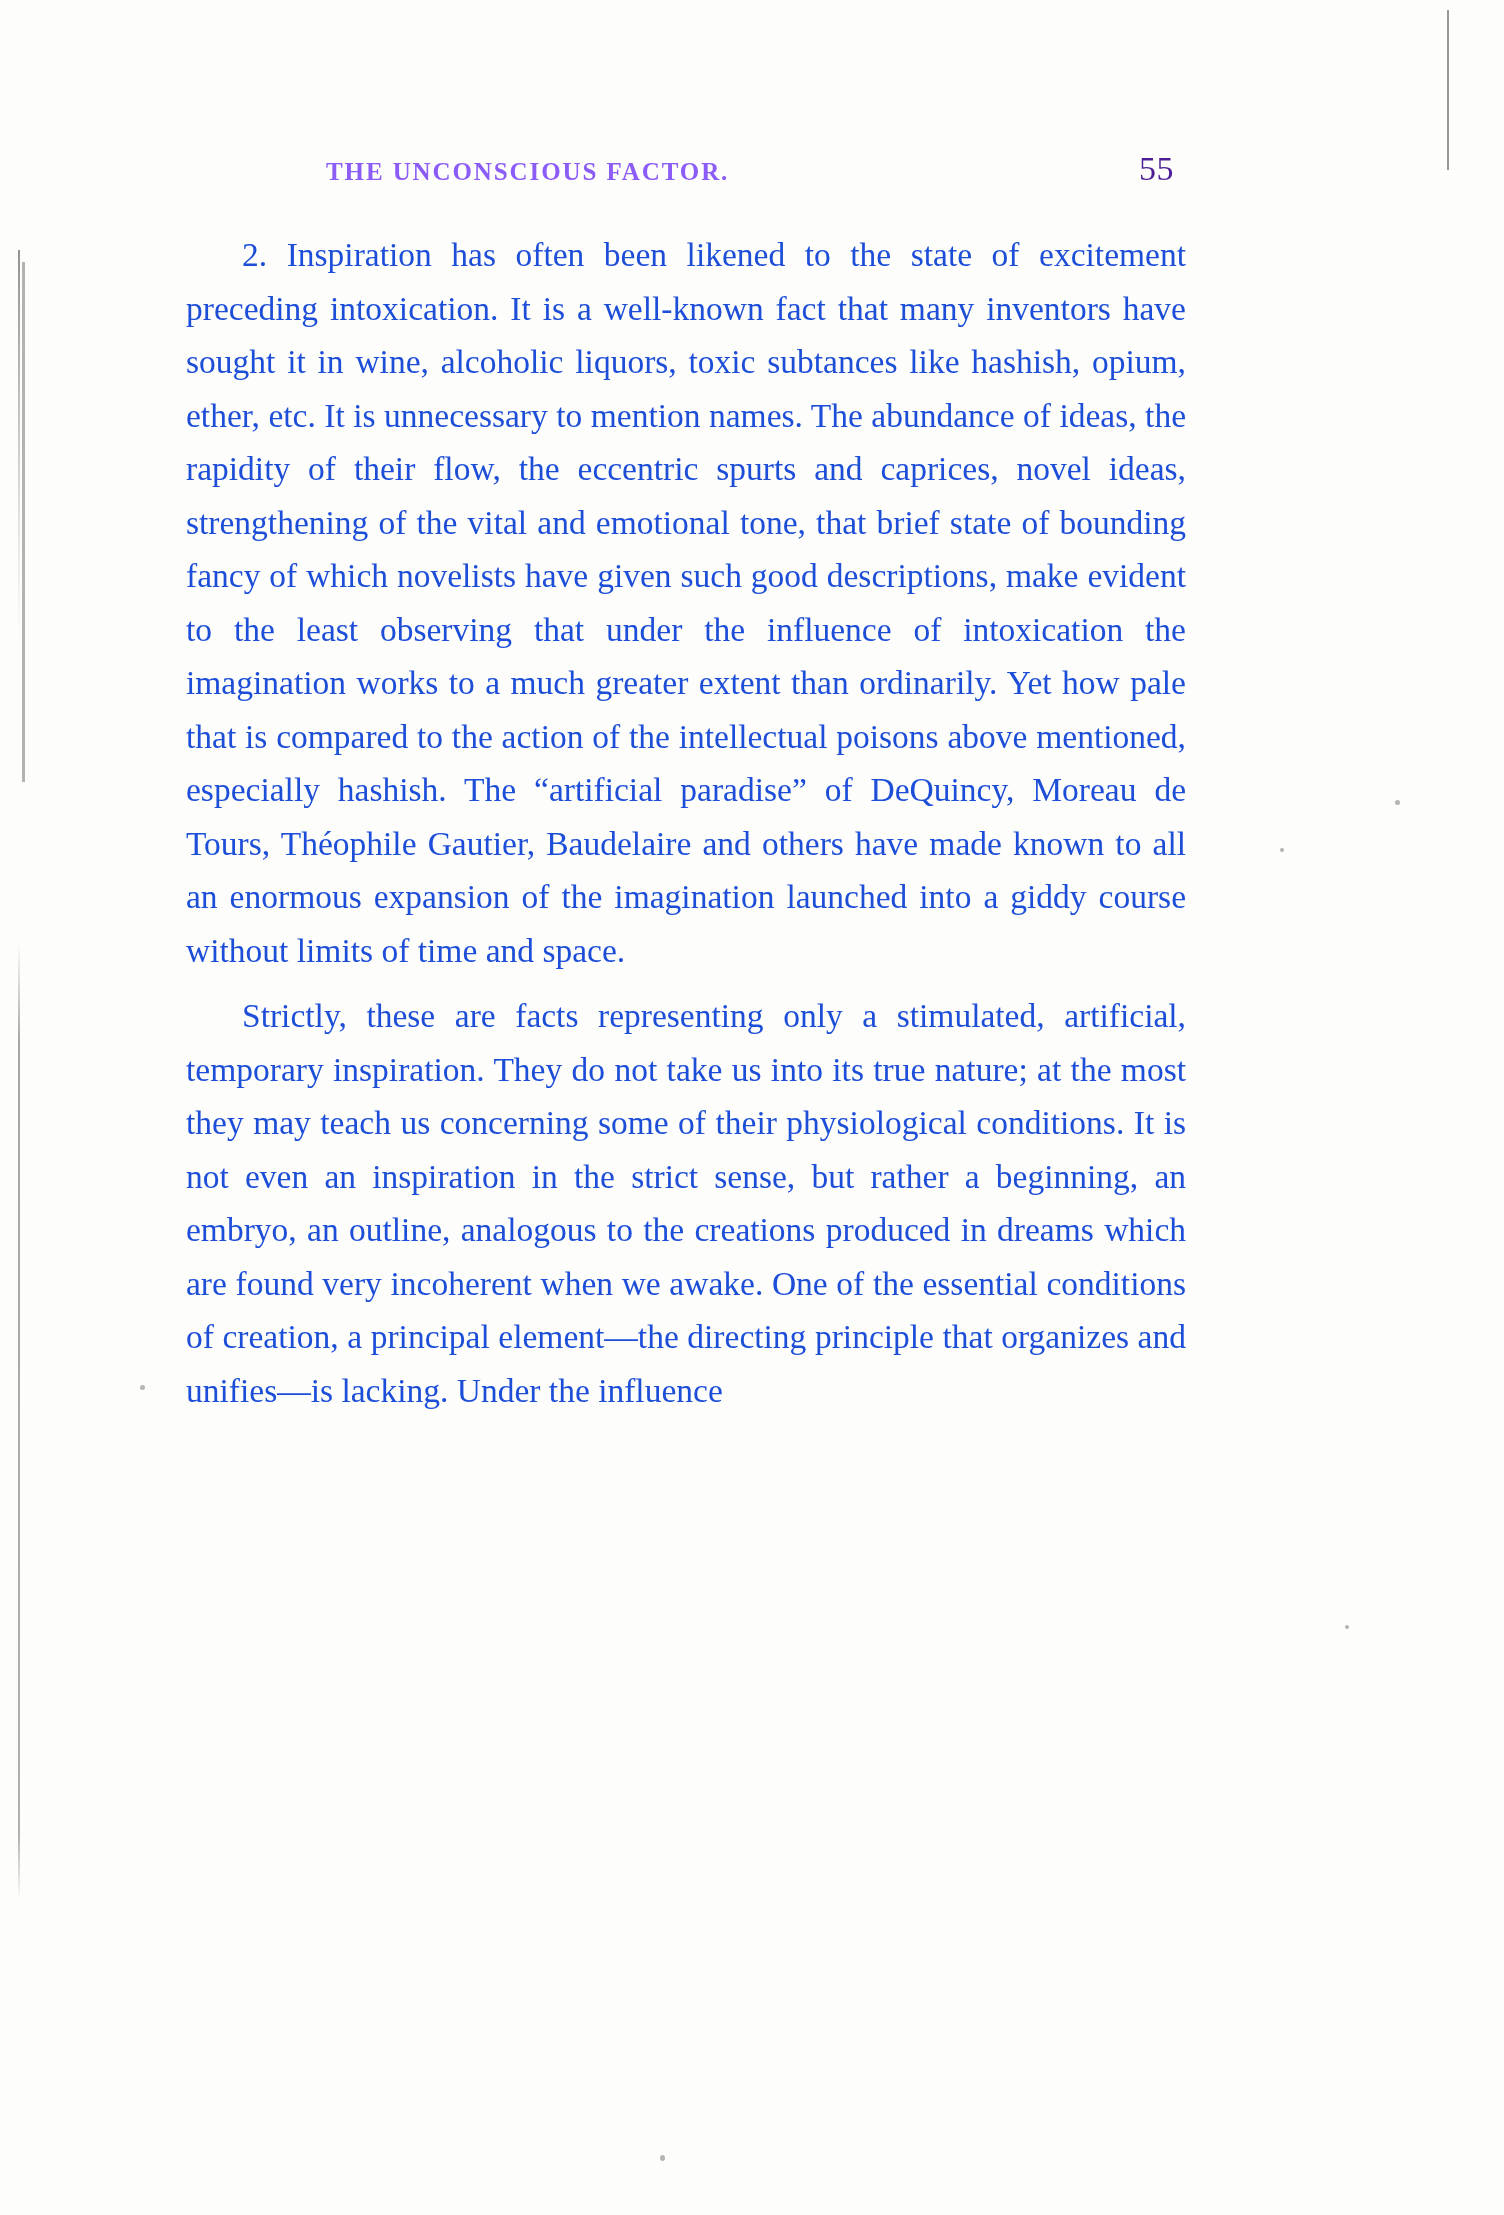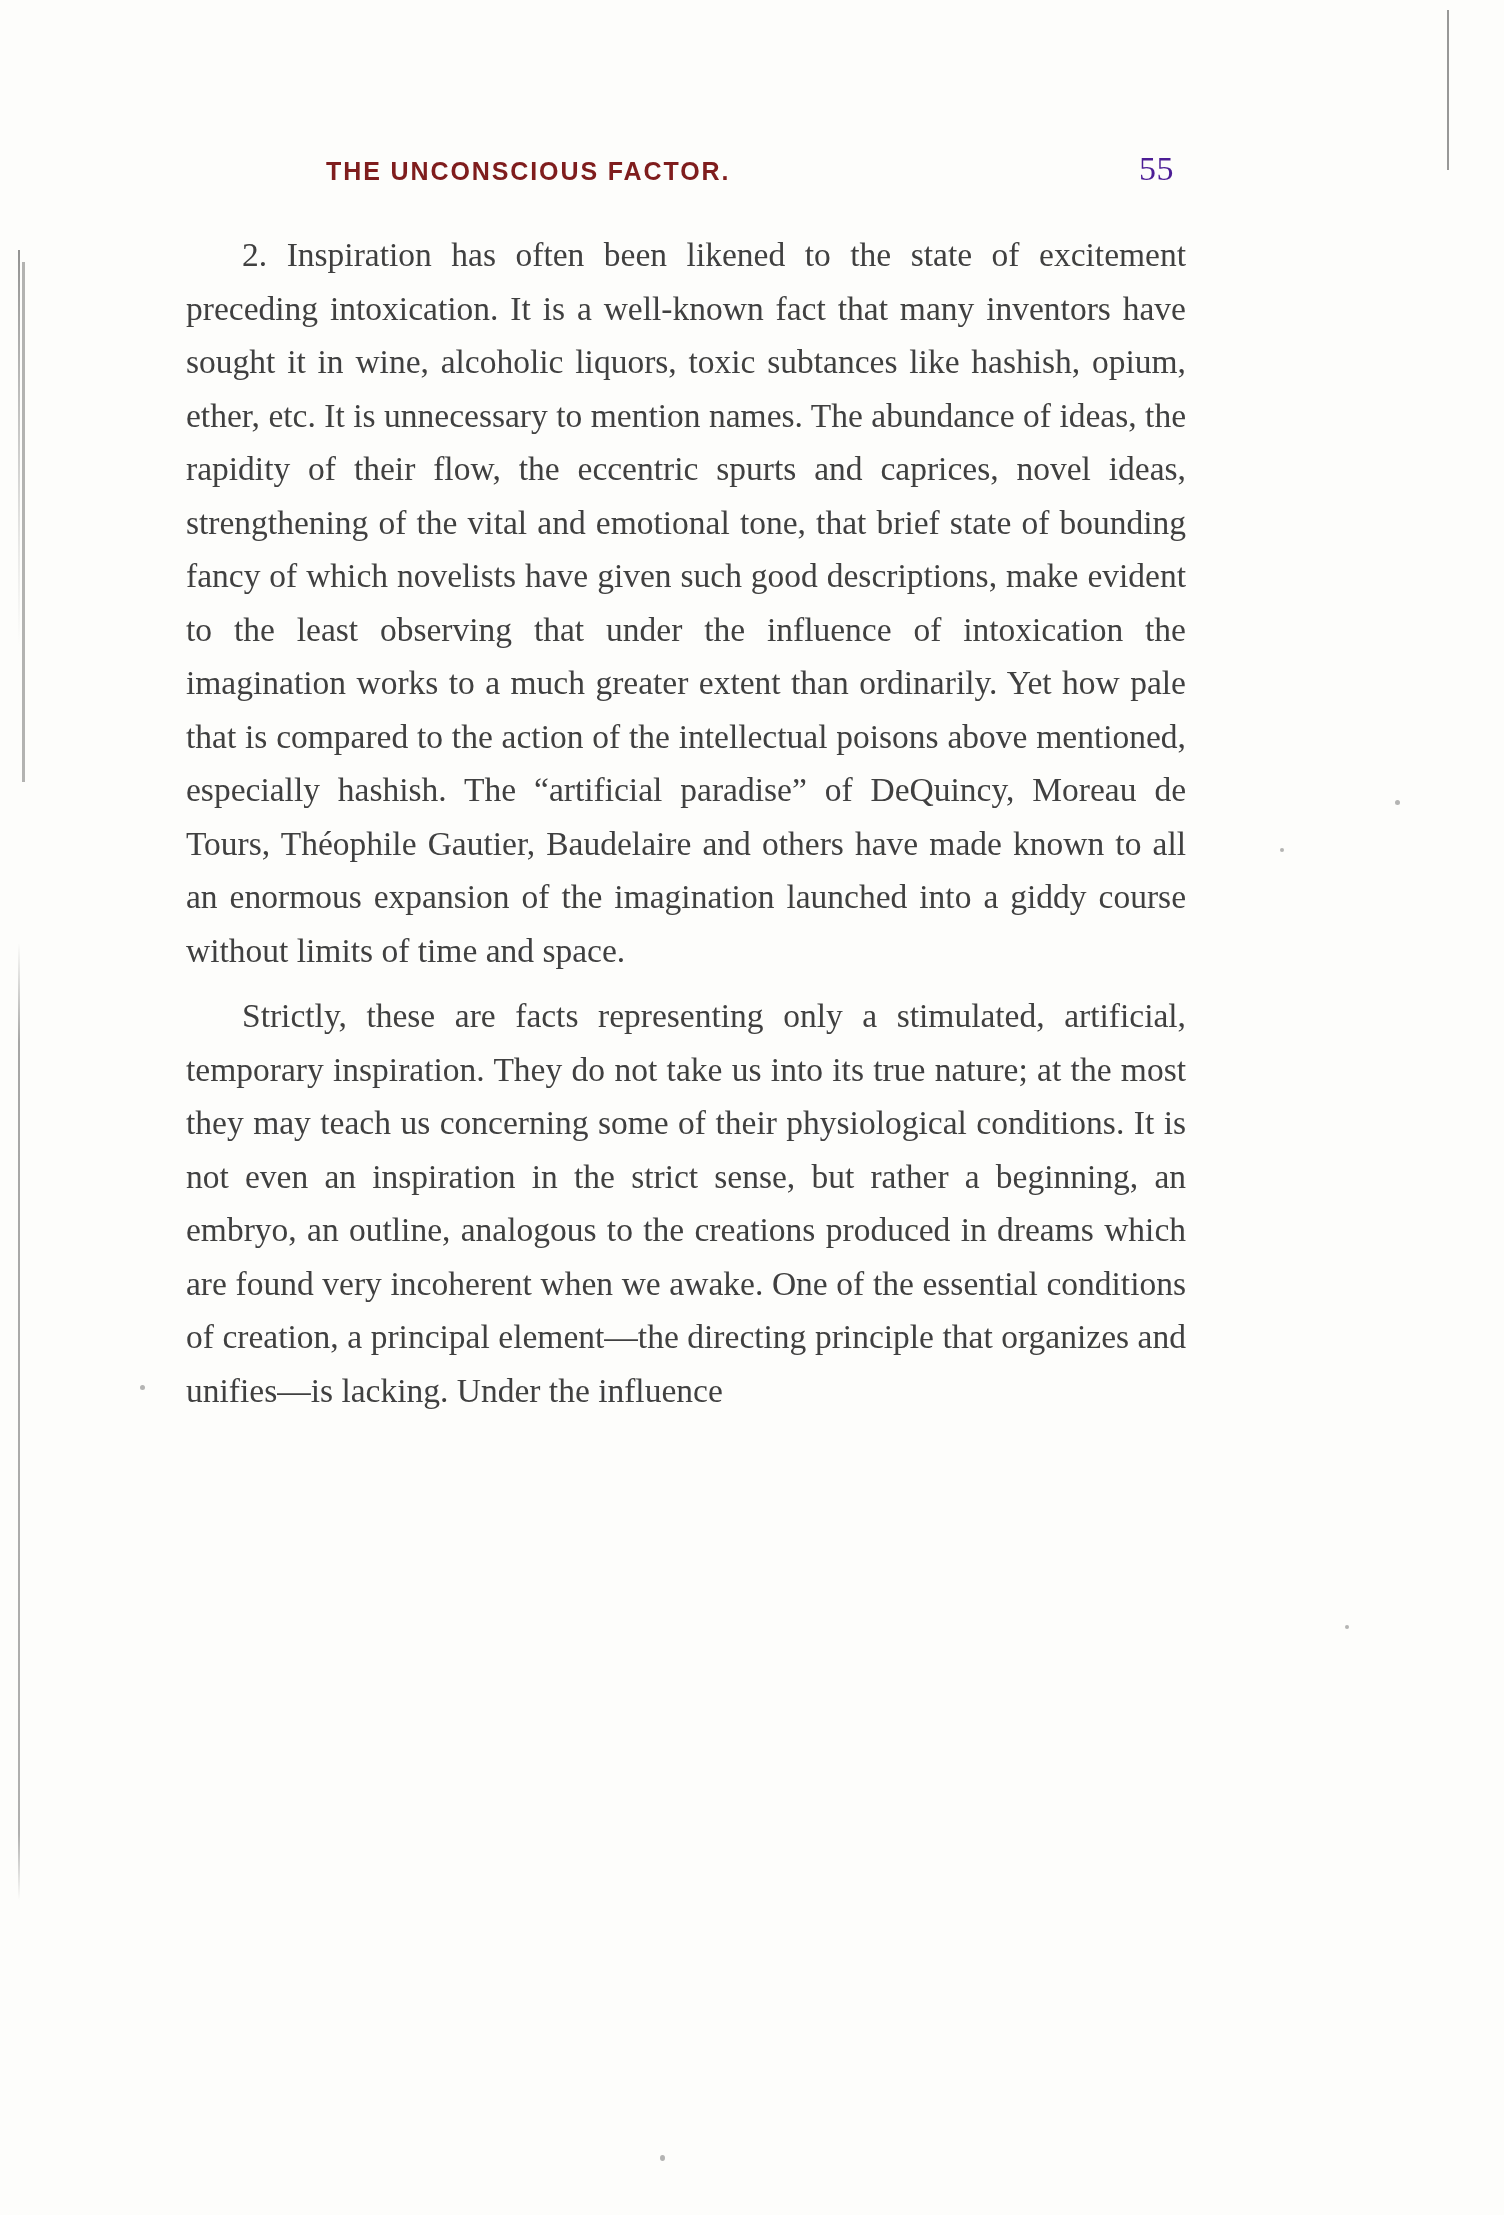--- a/index.html
+++ b/index.html
@@ -65,40 +65,40 @@
 
   .running-head {
     display: flex;
     align-items: baseline;
     justify-content: space-between;
     margin-top: 150px;
     padding-left: 140px;
     padding-right: 12px;
   }
   .running-head .title {
-    font-family: Liberation Sans, sans-serif;
+    font-family: Liberation Serif, serif;
     font-size: 25px;
     letter-spacing: 1.9px;
     font-weight: 700;
-    color: #7f1d1d;
+    color: #8b5cf6;
     text-align: right;
   }
   .running-head .folio {
     font-size: 34px;
     font-weight: 400;
     color: #4c1d95;
     letter-spacing: 0.5px;
   }
 
   .body-text {
     margin-top: 40px;
     font-size: 33.5px;
     line-height: 53.5px;
     text-align: justify;
-    color: #404040;
+    color: #1d4ed8;
     -webkit-font-smoothing: antialiased;
   }
   .body-text p {
     margin: 0;
     text-indent: 56px;
   }
   .body-text p + p {
     margin-top: 12px;
   }
 

